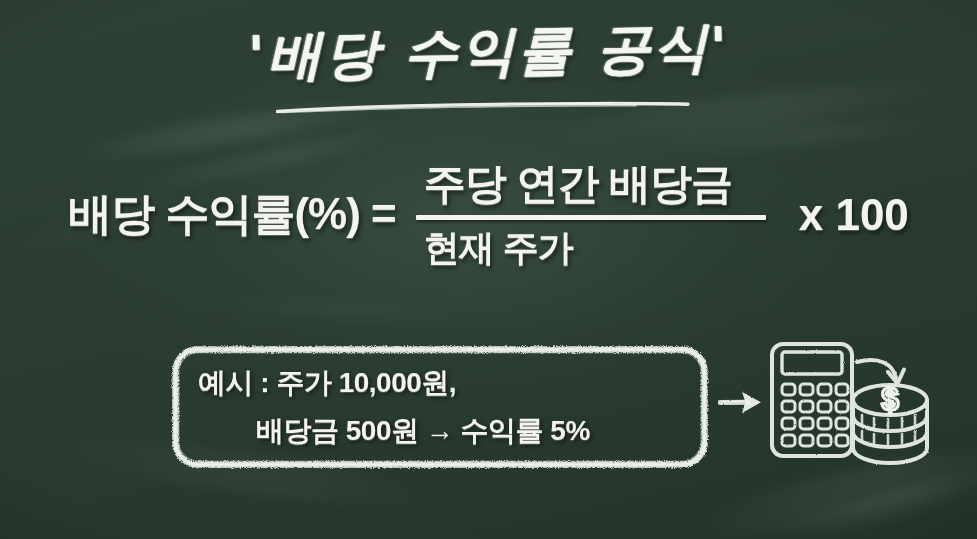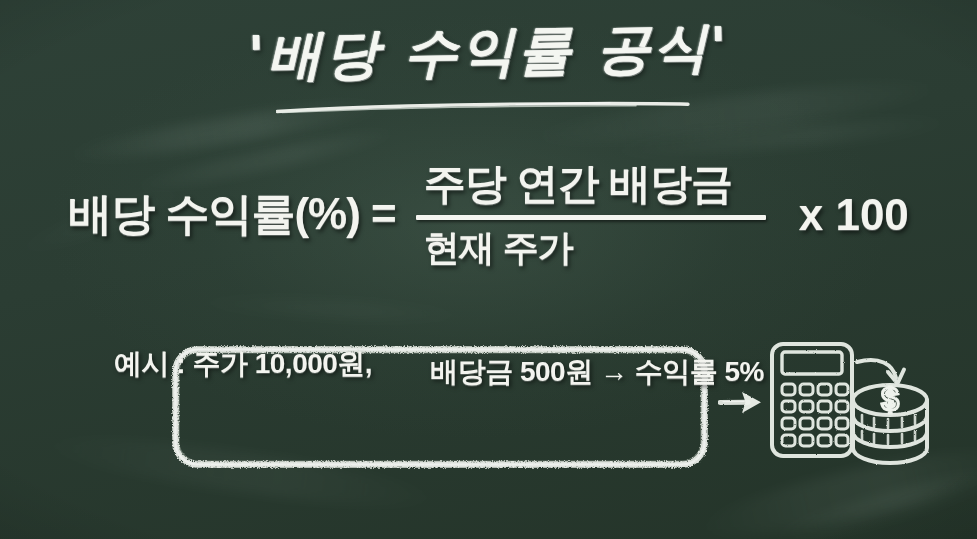--- a/index.html
+++ b/index.html
@@ -138,20 +138,21 @@
   #example-frame {
     position: absolute;
     left: 0; top: 0;
     width: 540px; height: 126px;
   }
   #example-lines {
     position: absolute;
     left: 0; top: 0;
     width: 540px; height: 126px;
     display: flex;
+    flex-direction: column;
     justify-content: center;
     padding: 0 30px 0 28px;
   }
   .example-line {
     font-size: 28px;
     font-weight: 700;
     letter-spacing: -0.5px;
     white-space: nowrap;
     line-height: 1.42;
     color: #f3f4ef;

